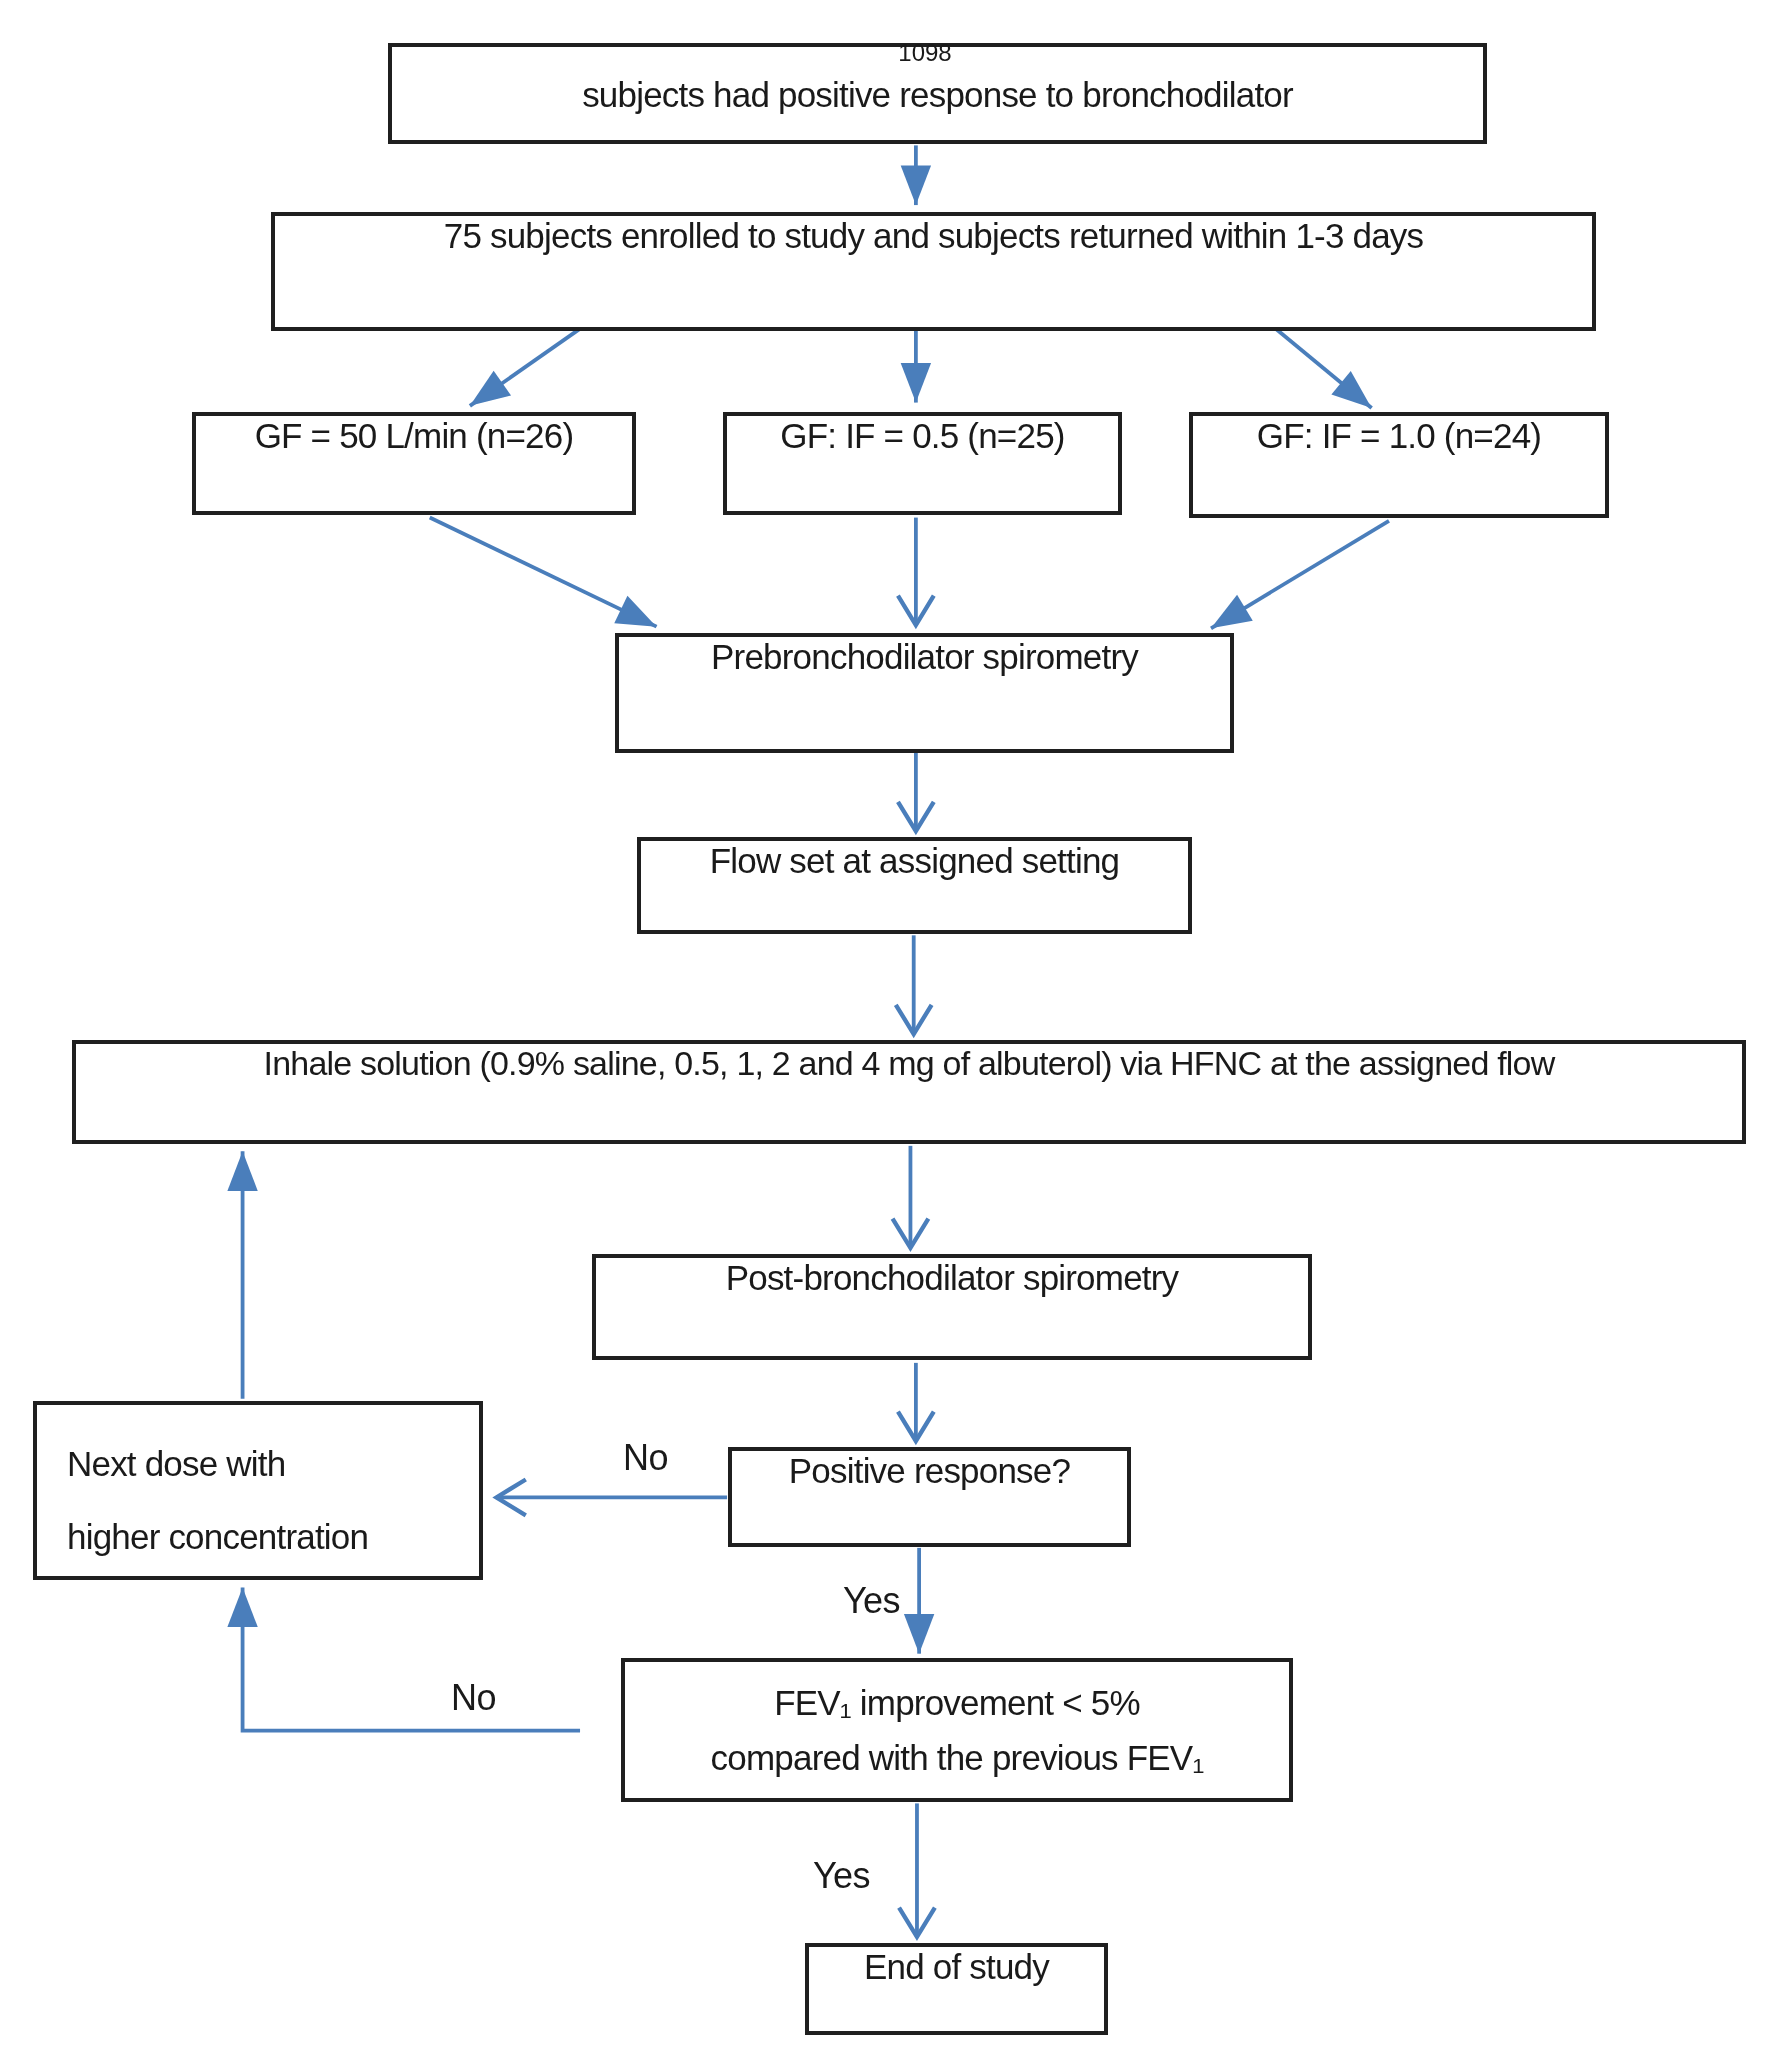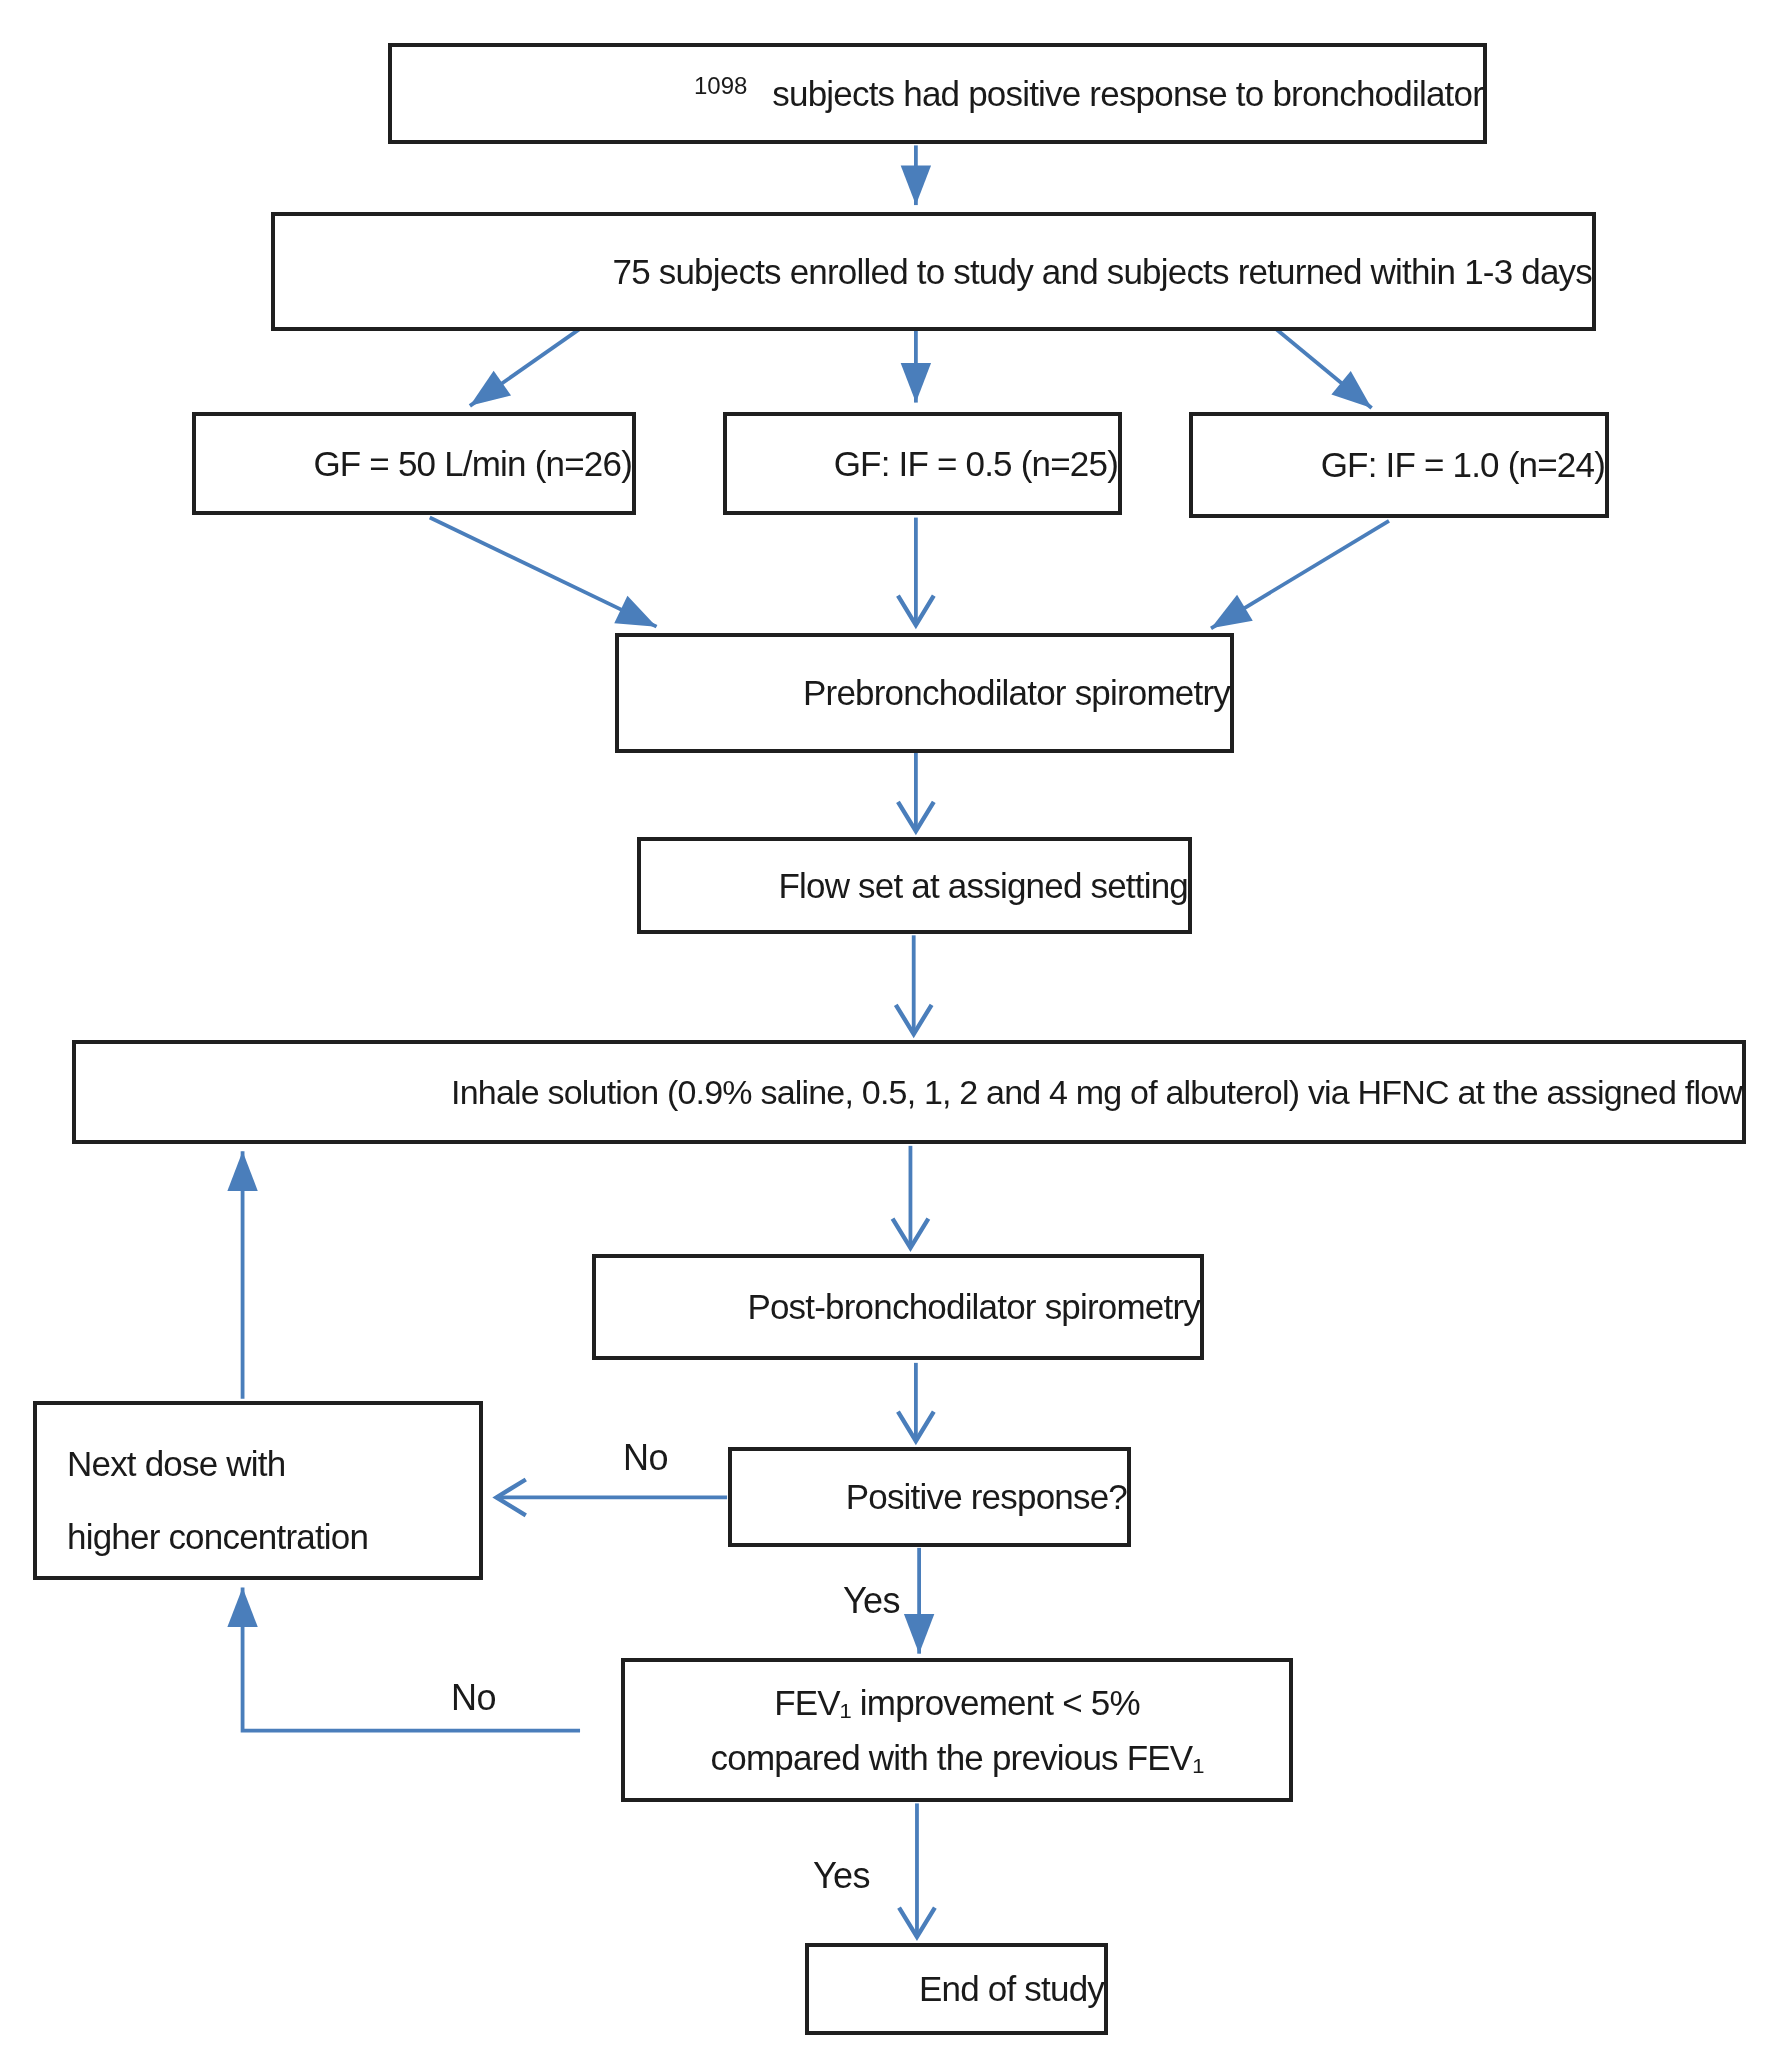--- a/index.html
+++ b/index.html
@@ -12,25 +12,26 @@
     color: #1a1a1a;
   }
   #edges { position: absolute; left: 0; top: 0; width: 1784px; height: 2066px; }
   .box {
     position: absolute;
     box-sizing: border-box;
     border: 4.3px solid #1f1f1f;
     background: #ffffff;
     display: flex;
     align-items: center;
-    justify-content: flex-end;
+    justify-content: flex-start;
     font-size: 35px;
     letter-spacing: -0.8px;
     white-space: nowrap;
     z-index: 2;
+    flex-direction: column;
   }
   .box.multiline {
     flex-direction: column;
     justify-content: center;
     align-items: center;
     gap: 15px;
   }
   .box.leftalign {
     justify-content: center;
     align-items: flex-start;
@@ -114,21 +115,21 @@
   </div>
 
   <div class="box" style="left:637px; top:837px; width:555px; height:97px;">
     <span>Flow set at assigned setting</span>
   </div>
 
   <div class="box" style="left:72px; top:1040px; width:1674px; height:104px;">
     <span class="inhale-text">Inhale solution (0.9% saline, 0.5, 1, 2 and 4 mg of albuterol) via HFNC at the assigned flow</span>
   </div>
 
-  <div class="box" style="left:592px; top:1254px; width:612px; height:106px;">
+  <div class="box" style="left:592px; top:1254px; width:720px; height:106px;">
     <span>Post-bronchodilator spirometry</span>
   </div>
 
   <div class="box" style="left:728px; top:1447px; width:403px; height:100px;">
     <span>Positive response?</span>
   </div>
 
   <div class="box leftalign" style="left:33px; top:1401px; width:450px; height:179px; flex-direction:column; white-space:nowrap;">
     <span>Next dose with</span>
     <span>higher concentration</span>

